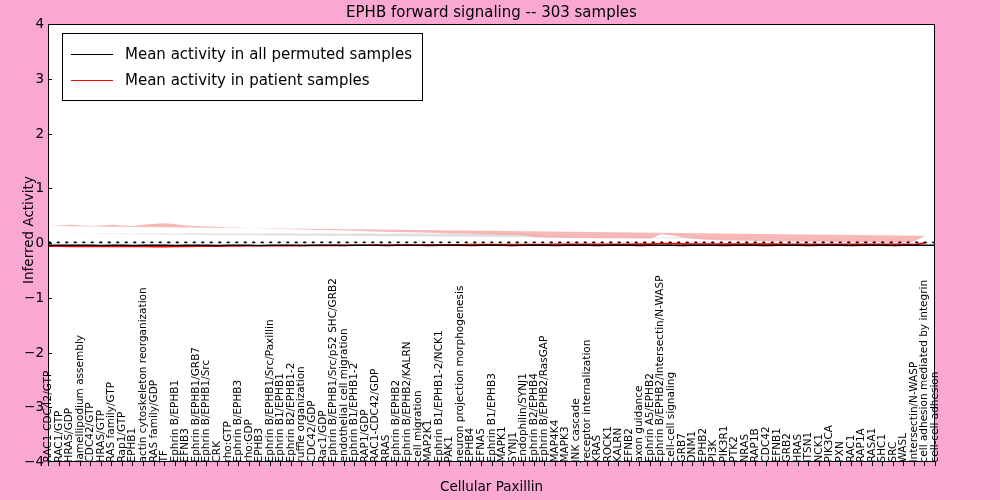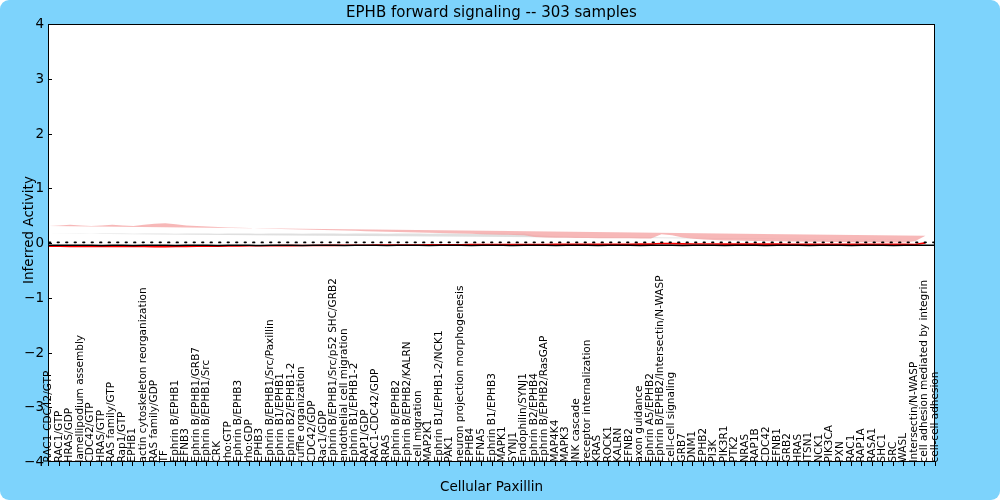--- a/index.html
+++ b/index.html
@@ -4,24 +4,23 @@
 <style>
   html, body {
     margin: 0;
     padding: 0;
     background: #ffffff;
   }
   #figure {
     position: relative;
     width: 1000px;
     height: 500px;
-    background: #7dd3fc;
+    background: #f9a8d4;
     font-family: "DejaVu Sans", sans-serif;
     overflow: hidden;
-    border-radius: 9px;
   }
   
   #chart-title {
     position: absolute;
     left: 48px;
     top: 2px;
     width: 887px;
     text-align: center;
     font-size: 15px;
     color: #000000;
@@ -178,20 +177,30 @@
       <svg id="plot-svg" width="887" height="438" viewBox="0 0 887 438" preserveAspectRatio="none" xmlns="http://www.w3.org/2000/svg">
           <path d="M0.00 208.60 L10.56 208.60 L21.12 208.49 L31.68 208.60 L42.24 208.71 L52.80 208.60 L63.36 208.49 L73.92 208.60 L84.48 208.71 L95.04 208.60 L105.60 208.49 L116.15 208.60 L126.71 208.71 L137.27 208.60 L147.83 208.49 L158.39 208.60 L168.95 208.71 L179.51 208.60 L190.07 208.49 L200.63 208.60 L211.19 208.71 L221.75 208.60 L232.31 208.49 L242.87 208.60 L253.43 208.71 L263.99 208.60 L274.55 208.49 L285.11 208.60 L295.67 208.71 L306.23 208.60 L316.79 208.49 L327.35 208.60 L337.90 208.71 L348.46 208.60 L359.02 208.49 L369.58 208.60 L380.14 208.71 L390.70 208.60 L401.26 208.49 L411.82 208.60 L422.38 208.71 L432.94 208.60 L443.50 208.49 L454.06 208.60 L464.62 208.71 L475.18 208.60 L485.74 210.24 L496.30 210.79 L506.86 211.34 L517.42 211.61 L527.98 211.77 L538.54 211.88 L549.10 211.99 L559.65 212.10 L570.21 212.16 L580.77 212.21 L591.33 212.27 L601.89 212.32 L612.45 212.38 L623.01 212.43 L633.57 212.54 L644.13 212.70 L654.69 212.87 L665.25 212.98 L675.81 213.09 L686.37 213.20 L696.93 213.31 L707.49 213.42 L718.05 213.53 L728.61 213.63 L739.17 213.74 L749.73 213.85 L760.29 213.96 L770.85 214.07 L781.40 214.18 L791.96 214.29 L802.52 214.40 L813.08 214.51 L823.64 214.62 L834.20 214.73 L844.76 214.84 L855.32 214.95 L865.88 215.06 L876.44 215.17 L887.00 NaN L887.00 NaN L876.44 221.74 L865.88 221.85 L855.32 221.96 L844.76 222.07 L834.20 222.18 L823.64 222.28 L813.08 222.39 L802.52 222.50 L791.96 222.61 L781.40 222.72 L770.85 222.83 L760.29 222.94 L749.73 223.05 L739.17 223.16 L728.61 223.27 L718.05 223.38 L707.49 223.49 L696.93 223.60 L686.37 223.71 L675.81 223.82 L665.25 223.93 L654.69 224.04 L644.13 224.20 L633.57 224.37 L623.01 224.47 L612.45 224.53 L601.89 224.58 L591.33 224.64 L580.77 224.69 L570.21 224.75 L559.65 224.80 L549.10 224.91 L538.54 225.02 L527.98 225.13 L517.42 225.30 L506.86 225.57 L496.30 226.12 L485.74 226.67 L475.18 228.31 L464.62 228.20 L454.06 228.31 L443.50 228.42 L432.94 228.31 L422.38 228.20 L411.82 228.31 L401.26 228.42 L390.70 228.31 L380.14 228.20 L369.58 228.31 L359.02 228.42 L348.46 228.31 L337.90 228.20 L327.35 228.31 L316.79 228.42 L306.23 228.31 L295.67 228.20 L285.11 228.31 L274.55 228.42 L263.99 228.31 L253.43 228.20 L242.87 228.31 L232.31 228.42 L221.75 228.31 L211.19 228.20 L200.63 228.31 L190.07 228.42 L179.51 228.31 L168.95 228.20 L158.39 228.31 L147.83 228.42 L137.27 228.31 L126.71 228.20 L116.15 228.31 L105.60 228.42 L95.04 228.31 L84.48 228.20 L73.92 228.31 L63.36 228.42 L52.80 228.31 L42.24 228.20 L31.68 228.31 L21.12 228.42 L10.56 228.31 L0.00 228.31 Z" fill="#d9d9d9" fill-opacity="0.85" stroke="none"></path>
           <path d="M0.00 200.93 L10.56 200.39 L21.12 199.84 L31.68 200.39 L42.24 200.93 L52.80 200.39 L63.36 199.84 L73.92 200.39 L84.48 200.93 L95.04 199.84 L105.60 198.74 L116.15 198.19 L126.71 199.29 L137.27 200.39 L147.83 200.93 L158.39 201.48 L168.95 202.03 L179.51 202.58 L190.07 202.85 L200.63 203.12 L211.19 203.40 L221.75 203.67 L232.31 203.94 L242.87 204.22 L253.43 204.49 L263.99 204.77 L274.55 205.04 L285.11 205.31 L295.67 205.59 L306.23 205.86 L316.79 206.13 L327.35 206.41 L337.90 206.68 L348.46 206.96 L359.02 207.23 L369.58 207.50 L380.14 207.78 L390.70 208.05 L401.26 208.32 L411.82 208.60 L422.38 208.87 L432.94 209.15 L443.50 209.42 L454.06 209.69 L464.62 209.97 L475.18 210.24 L485.74 211.88 L496.30 212.43 L506.86 212.70 L517.42 212.87 L527.98 212.98 L538.54 213.09 L549.10 213.20 L559.65 213.25 L570.21 213.31 L580.77 213.36 L591.33 213.42 L601.89 213.47 L612.45 209.15 L623.01 210.24 L633.57 212.43 L644.13 213.80 L654.69 214.62 L665.25 215.06 L675.81 215.39 L686.37 215.61 L696.93 215.82 L707.49 215.99 L718.05 216.15 L728.61 216.32 L739.17 216.48 L749.73 216.59 L760.29 216.70 L770.85 216.81 L781.40 216.92 L791.96 217.03 L802.52 217.14 L813.08 217.25 L823.64 217.36 L834.20 217.47 L844.76 217.52 L855.32 217.58 L865.88 216.26 L876.44 210.79 L887.00 NaN L887.00 NaN L876.44 228.86 L865.88 222.28 L855.32 220.59 L844.76 220.64 L834.20 220.75 L823.64 220.86 L813.08 220.97 L802.52 221.08 L791.96 221.19 L781.40 221.35 L770.85 221.52 L760.29 221.68 L749.73 221.85 L739.17 222.01 L728.61 222.18 L718.05 222.39 L707.49 222.61 L696.93 222.83 L686.37 223.11 L675.81 223.38 L665.25 223.93 L654.69 224.47 L644.13 225.57 L633.57 227.21 L623.01 229.95 L612.45 231.59 L601.89 226.83 L591.33 226.88 L580.77 226.94 L570.21 226.99 L559.65 227.10 L549.10 227.21 L538.54 227.49 L527.98 227.76 L517.42 228.03 L506.86 228.31 L496.30 228.86 L485.74 229.95 L475.18 232.69 L464.62 232.96 L454.06 233.23 L443.50 233.51 L432.94 233.78 L422.38 234.06 L411.82 234.33 L401.26 234.60 L390.70 234.88 L380.14 235.15 L369.58 235.42 L359.02 235.70 L348.46 235.97 L337.90 236.25 L327.35 236.52 L316.79 236.79 L306.23 237.07 L295.67 237.34 L285.11 237.61 L274.55 237.89 L263.99 238.16 L253.43 238.44 L242.87 238.71 L232.31 238.98 L221.75 239.26 L211.19 239.53 L200.63 239.81 L190.07 240.08 L179.51 240.35 L168.95 240.90 L158.39 241.45 L147.83 242.00 L137.27 242.54 L126.71 243.64 L116.15 244.73 L105.60 244.19 L95.04 243.09 L84.48 242.00 L73.92 242.54 L63.36 243.09 L52.80 242.54 L42.24 242.00 L31.68 242.54 L21.12 243.09 L10.56 242.54 L0.00 242.00 Z" fill="#f4a0a0" fill-opacity="0.75" stroke="none"></path>
           <path d="M0.00 221.19 L10.56 221.30 L21.12 221.46 L31.68 221.35 L42.24 221.24 L52.80 221.41 L63.36 221.52 L73.92 221.41 L84.48 221.30 L95.04 221.46 L105.60 221.63 L116.15 221.74 L126.71 221.57 L137.27 221.41 L147.83 221.30 L158.39 221.19 L168.95 221.08 L179.51 220.97 L190.07 220.86 L200.63 220.81 L211.19 220.75 L221.75 220.70 L232.31 220.64 L242.87 220.59 L253.43 220.53 L263.99 220.48 L274.55 220.42 L285.11 220.37 L295.67 220.31 L306.23 220.26 L316.79 220.20 L327.35 220.15 L337.90 220.09 L348.46 220.04 L359.02 219.99 L369.58 219.93 L380.14 219.88 L390.70 219.82 L401.26 219.77 L411.82 219.71 L422.38 219.66 L432.94 219.60 L443.50 219.55 L454.06 219.55 L464.62 219.49 L475.18 219.49 L485.74 219.44 L496.30 219.44 L506.86 219.38 L517.42 219.38 L527.98 219.33 L538.54 219.33 L549.10 219.27 L559.65 219.27 L570.21 219.22 L580.77 219.22 L591.33 219.16 L601.89 219.16 L612.45 218.45 L623.01 218.67 L633.57 218.89 L644.13 219.00 L654.69 219.05 L665.25 219.05 L675.81 219.11 L686.37 219.11 L696.93 219.11 L707.49 219.16 L718.05 219.16 L728.61 219.16 L739.17 219.22 L749.73 219.22 L760.29 219.22 L770.85 219.27 L781.40 219.27 L791.96 219.27 L802.52 219.33 L813.08 219.33 L823.64 219.33 L834.20 219.38 L844.76 219.38 L855.32 219.38 L865.88 219.44 L876.44 217.91 L887.00 NaN " fill="none" stroke="#ff0000" stroke-width="1.6"></path>
           <path d="M0.00 220.37 L10.56 220.37 L21.12 220.31 L31.68 220.37 L42.24 220.37 L52.80 220.42 L63.36 220.37 L73.92 220.31 L84.48 220.42 L95.04 220.37 L105.60 220.31 L116.15 220.37 L126.71 220.42 L137.27 220.37 L147.83 220.31 L158.39 220.37 L168.95 220.42 L179.51 220.37 L190.07 220.31 L200.63 220.37 L211.19 220.42 L221.75 220.37 L232.31 220.31 L242.87 220.37 L253.43 220.42 L263.99 220.37 L274.55 220.31 L285.11 220.37 L295.67 220.42 L306.23 220.37 L316.79 220.31 L327.35 220.37 L337.90 220.42 L348.46 220.37 L359.02 220.31 L369.58 220.37 L380.14 220.42 L390.70 220.37 L401.26 220.31 L411.82 220.37 L422.38 220.42 L432.94 220.37 L443.50 220.31 L454.06 220.37 L464.62 220.42 L475.18 220.37 L485.74 220.31 L496.30 220.37 L506.86 220.42 L517.42 220.37 L527.98 220.31 L538.54 220.37 L549.10 220.42 L559.65 220.37 L570.21 220.31 L580.77 220.37 L591.33 220.42 L601.89 220.37 L612.45 220.31 L623.01 220.37 L633.57 220.42 L644.13 220.37 L654.69 220.31 L665.25 220.37 L675.81 220.42 L686.37 220.37 L696.93 220.31 L707.49 220.37 L718.05 220.42 L728.61 220.37 L739.17 220.31 L749.73 220.37 L760.29 220.42 L770.85 220.37 L781.40 220.31 L791.96 220.37 L802.52 220.42 L813.08 220.37 L823.64 220.31 L834.20 220.37 L844.76 220.42 L855.32 220.37 L865.88 220.31 L876.44 220.37 L887.00 220.37 " fill="none" stroke="#000000" stroke-width="1.5"></path>
           <path d="M0.00 217.36 L10.56 217.36 L21.12 217.30 L31.68 217.36 L42.24 217.36 L52.80 217.41 L63.36 217.36 L73.92 217.30 L84.48 217.41 L95.04 217.36 L105.60 217.30 L116.15 217.36 L126.71 217.41 L137.27 217.36 L147.83 217.30 L158.39 217.36 L168.95 217.41 L179.51 217.36 L190.07 217.30 L200.63 217.36 L211.19 217.41 L221.75 217.36 L232.31 217.30 L242.87 217.36 L253.43 217.41 L263.99 217.36 L274.55 217.30 L285.11 217.36 L295.67 217.41 L306.23 217.36 L316.79 217.30 L327.35 217.36 L337.90 217.41 L348.46 217.36 L359.02 217.30 L369.58 217.36 L380.14 217.41 L390.70 217.36 L401.26 217.30 L411.82 217.36 L422.38 217.41 L432.94 217.36 L443.50 217.30 L454.06 217.36 L464.62 217.41 L475.18 217.36 L485.74 217.30 L496.30 217.36 L506.86 217.41 L517.42 217.36 L527.98 217.30 L538.54 217.36 L549.10 217.41 L559.65 217.36 L570.21 217.30 L580.77 217.36 L591.33 217.41 L601.89 217.36 L612.45 217.30 L623.01 217.36 L633.57 217.41 L644.13 217.36 L654.69 217.30 L665.25 217.36 L675.81 217.41 L686.37 217.36 L696.93 217.30 L707.49 217.36 L718.05 217.41 L728.61 217.36 L739.17 217.30 L749.73 217.36 L760.29 217.41 L770.85 217.36 L781.40 217.30 L791.96 217.36 L802.52 217.41 L813.08 217.36 L823.64 217.30 L834.20 217.36 L844.76 217.41 L855.32 217.36 L865.88 217.30 L876.44 217.36 L887.00 217.36 " fill="none" stroke="#000000" stroke-width="1.8" stroke-dasharray="1.5 7" stroke-linecap="round"></path>
         </svg>
     </div>
   </div>
 
+  <div id="legend">
+    <div class="legend-row">
+      <span class="legend-swatch permuted"></span>
+      <span class="legend-text">Mean activity in all permuted samples</span>
+    </div>
+    <div class="legend-row">
+      <span class="legend-swatch patient"></span>
+      <span class="legend-text">Mean activity in patient samples</span>
+    </div>
+  </div>
 
   <div id="xtick-area">
       <div class="xtick-mark" style="left: 0px;"></div>
       <div class="xtick-mark" style="left: 10.5595px;"></div>
       <div class="xtick-mark" style="left: 21.119px;"></div>
       <div class="xtick-mark" style="left: 31.6786px;"></div>
       <div class="xtick-mark" style="left: 42.2381px;"></div>
       <div class="xtick-mark" style="left: 52.7976px;"></div>
       <div class="xtick-mark" style="left: 63.3571px;"></div>
       <div class="xtick-mark" style="left: 73.9167px;"></div>

